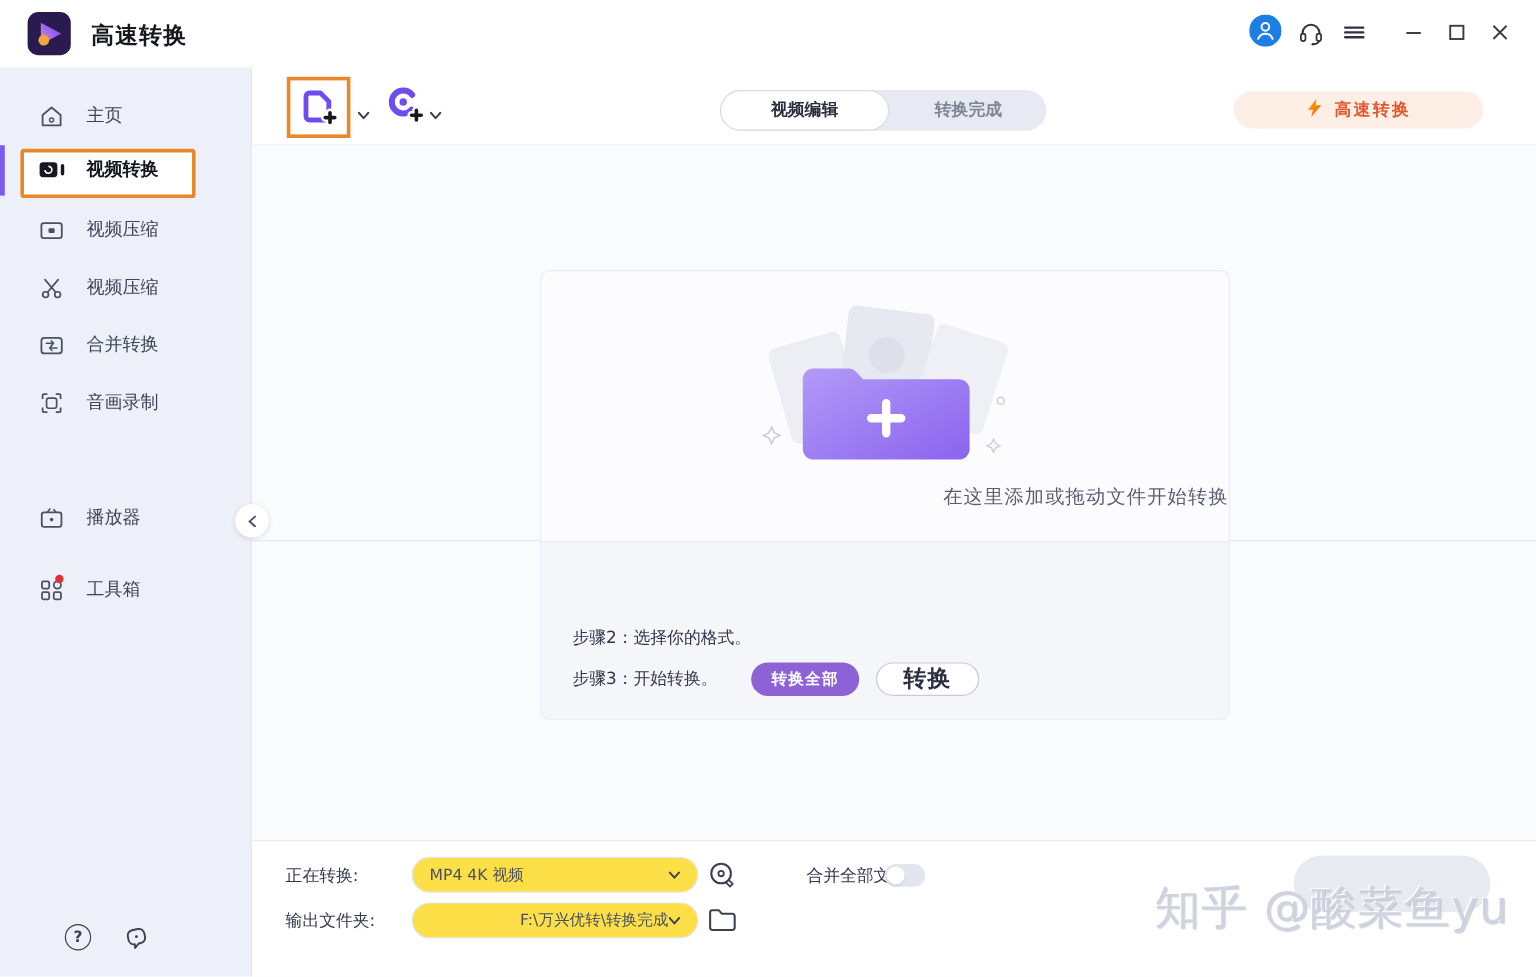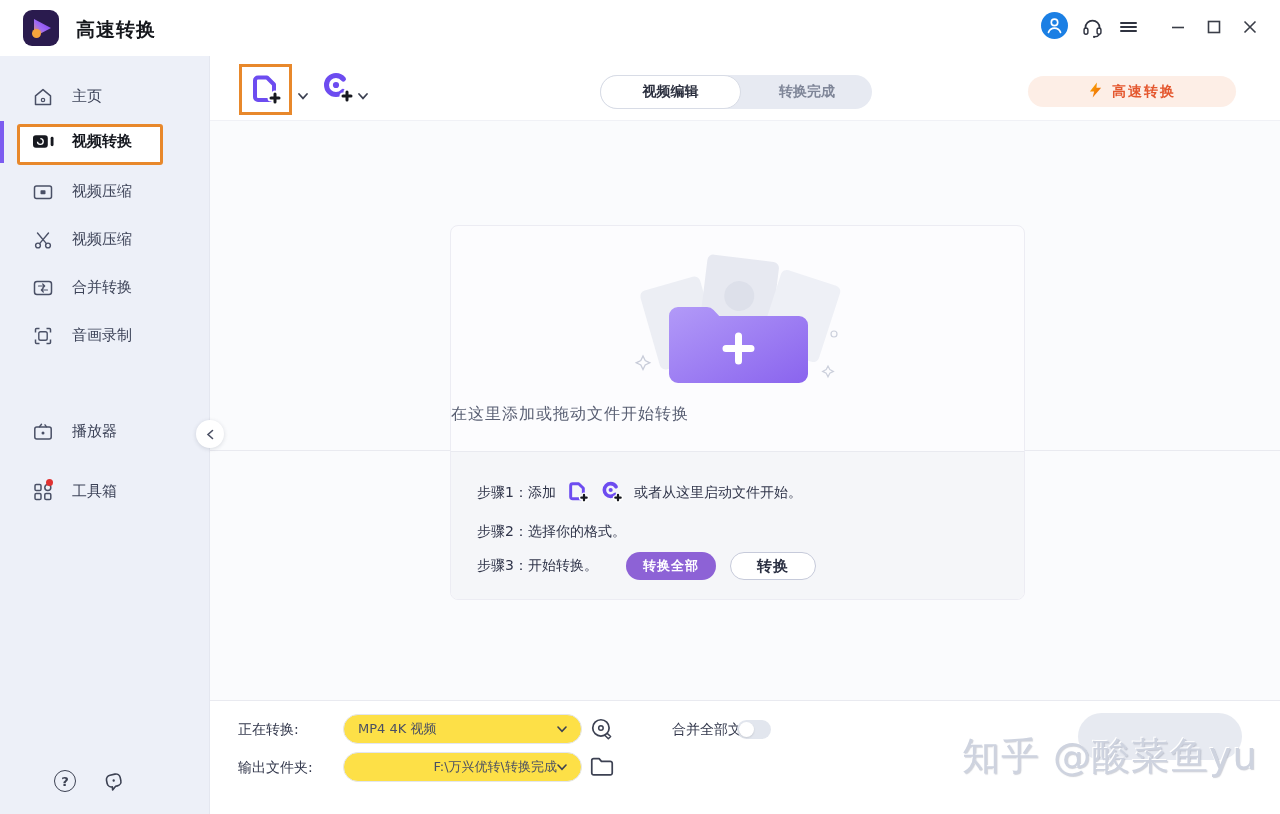--- a/index.html
+++ b/index.html
@@ -49,28 +49,28 @@
   .speed .lbl { font-size:14px; font-weight:700; color:#e4572e; letter-spacing:2px; }
 
   
   .content { position:absolute; left:210px; top:121px; right:0; bottom:0; background:#fafbfd; }
   .hline { position:absolute; left:0; right:0; height:1px; background:#e9eaf0; }
   .hline1 { top:329px; }
 
   .card { position:absolute; left:240px; top:104px; width:575px; height:375px; background:#fcfcfe; border:1px solid #ececf3; border-radius:8px; overflow:hidden; }
   .drop-area { position:absolute; left:0; top:0; right:0; height:225px; cursor:pointer; }
   .illus { position:absolute; left:180px; top:28px; }
-  .hint { position:absolute; left:0; right:0; top:178px; text-align:left; font-size:16px; color:#595f73; letter-spacing:1px; }
+  .hint { position:absolute; left:0; right:0; top:178px; text-align:right; font-size:16px; color:#595f73; letter-spacing:1px; }
   .steps { position:absolute; left:0; top:225px; right:0; bottom:0; background:#f5f6f9; border-top:1px solid #e9eaf0; }
   .step-row { position:absolute; left:26px; display:flex; align-items:center; font-size:14px; color:#30354a; white-space:nowrap; }
   .step1 { top:25px; height:32px; gap:10px; }
   .step2 { top:68px; height:24px; }
   .step3 { top:100px; height:28px; gap:14px; }
   .btn-convert-all { width:90px; height:28px; margin-left:14px; border:none; border-radius:14px; background:#8d62d6; color:#fff; font-size:13px; font-weight:700; cursor:pointer; font-family:inherit; letter-spacing:1px; }
-  .btn-convert { width:86px; height:28px; border:1px solid #c6cada; border-radius:14px; background:#fff; color:#2b3042; font-size:15px; font-weight:700; cursor:pointer; font-family:inherit; letter-spacing:1px; }
+  .btn-convert { width:86px; height:28px; border:1px solid #c6cada; border-radius:14px; background:#fff; color:#2b3042; font-size:19px; font-weight:700; cursor:pointer; font-family:inherit; letter-spacing:1px; }
 
   
   .bottom { position:absolute; left:0; right:0; top:579px; bottom:0; background:#fff; border-top:1px solid #e9eaf0; }
   .out-label { position:absolute; left:28px; font-size:14px; color:#33384c; }
   .lab1 { top:20px; } .lab2 { top:58px; }
   .select { position:absolute; left:133px; width:239px; height:30px; background:#fde047; border:1px solid #e3e6ef; border-radius:16px; display:flex; align-items:center; padding:0 14px; font-size:13px; color:#4a4f63; cursor:pointer; }
   .sel1 { top:13px; } .sel2 { top:51px;text-align:right; }
   .select .val { flex:1; overflow:hidden; white-space:nowrap; }
   .icon-btn { position:absolute; left:378px; width:28px; height:28px; cursor:pointer; }
   .ic1 { top:14px; } .ic2 { top:52px; }
@@ -320,39 +320,20 @@
             <path d="M197 112 l1.8 3.6 3.6 1.8 -3.6 1.8 -1.8 3.6 -1.8 -3.6 -3.6 -1.8 3.6 -1.8 Z" fill="none" stroke="#ccd0dc" stroke-width="1.2"></path>
             <circle cx="203" cy="80" r="3" fill="none" stroke="#ccd0dc" stroke-width="1.2"></circle>
             <path d="M38 62 a9 9 0 0 1 9 -9 h29 a9 9 0 0 1 6.6 2.9 l5.6 6.1 H168 a9 9 0 0 1 9 9 v49 a9 9 0 0 1 -9 9 H47 a9 9 0 0 1 -9 -9 Z" fill="url(#fold)"></path>
             <path d="M107.5 82 v25 M95 94.5 h25" stroke="#ffffff" stroke-width="7" stroke-linecap="round"></path>
           </svg>
         </div>
         <div class="hint">在这里添加或拖动文件开始转换</div>
       </div>
 
       <div class="steps">
-        <div class="step-row step1">
-          <span>步骤1：添加</span>
-          <span>
-            <svg width="24" height="24" viewBox="0 0 36 36">
-                <path d="M10 5.5 H19 L26 12.5 V25 a3 3 0 0 1 -3 3 H10 a3 3 0 0 1 -3 -3 V8.5 a3 3 0 0 1 3 -3 Z" fill="none" stroke="#6d4cf0" stroke-width="4.4" stroke-linejoin="round"></path>
-                <path d="M27 30.5 v-8 M23 26.5 h8" stroke="#fff" stroke-width="7.5" stroke-linecap="round"></path>
-                <path d="M27 30.5 v-8 M23 26.5 h8" stroke="#17191f" stroke-width="3.4" stroke-linecap="round"></path>
-              </svg>
-          </span>
-          <span>
-            <svg width="24" height="24" viewBox="0 0 36 36">
-                <circle cx="16" cy="15" r="9.5" fill="none" stroke="#6d4cf0" stroke-width="5.4" stroke-dasharray="46 14" stroke-dashoffset="-7" stroke-linecap="round"></circle>
-                <circle cx="16" cy="15" r="3.1" fill="#6d4cf0"></circle>
-                <path d="M27 30.5 v-8 M23 26.5 h8" stroke="#fff" stroke-width="7.5" stroke-linecap="round"></path>
-                <path d="M27 30.5 v-8 M23 26.5 h8" stroke="#17191f" stroke-width="3.4" stroke-linecap="round"></path>
-              </svg>
-          </span>
-          <span>或者从这里启动文件开始。</span>
-        </div>
         <div class="step-row step2">步骤2：选择你的格式。</div>
         <div class="step-row step3">
           <span>步骤3：开始转换。</span>
           <button class="btn-convert-all">转换全部</button>
           <button class="btn-convert">转换</button>
         </div>
       </div>
     </div>
 
     <div class="bottom">

